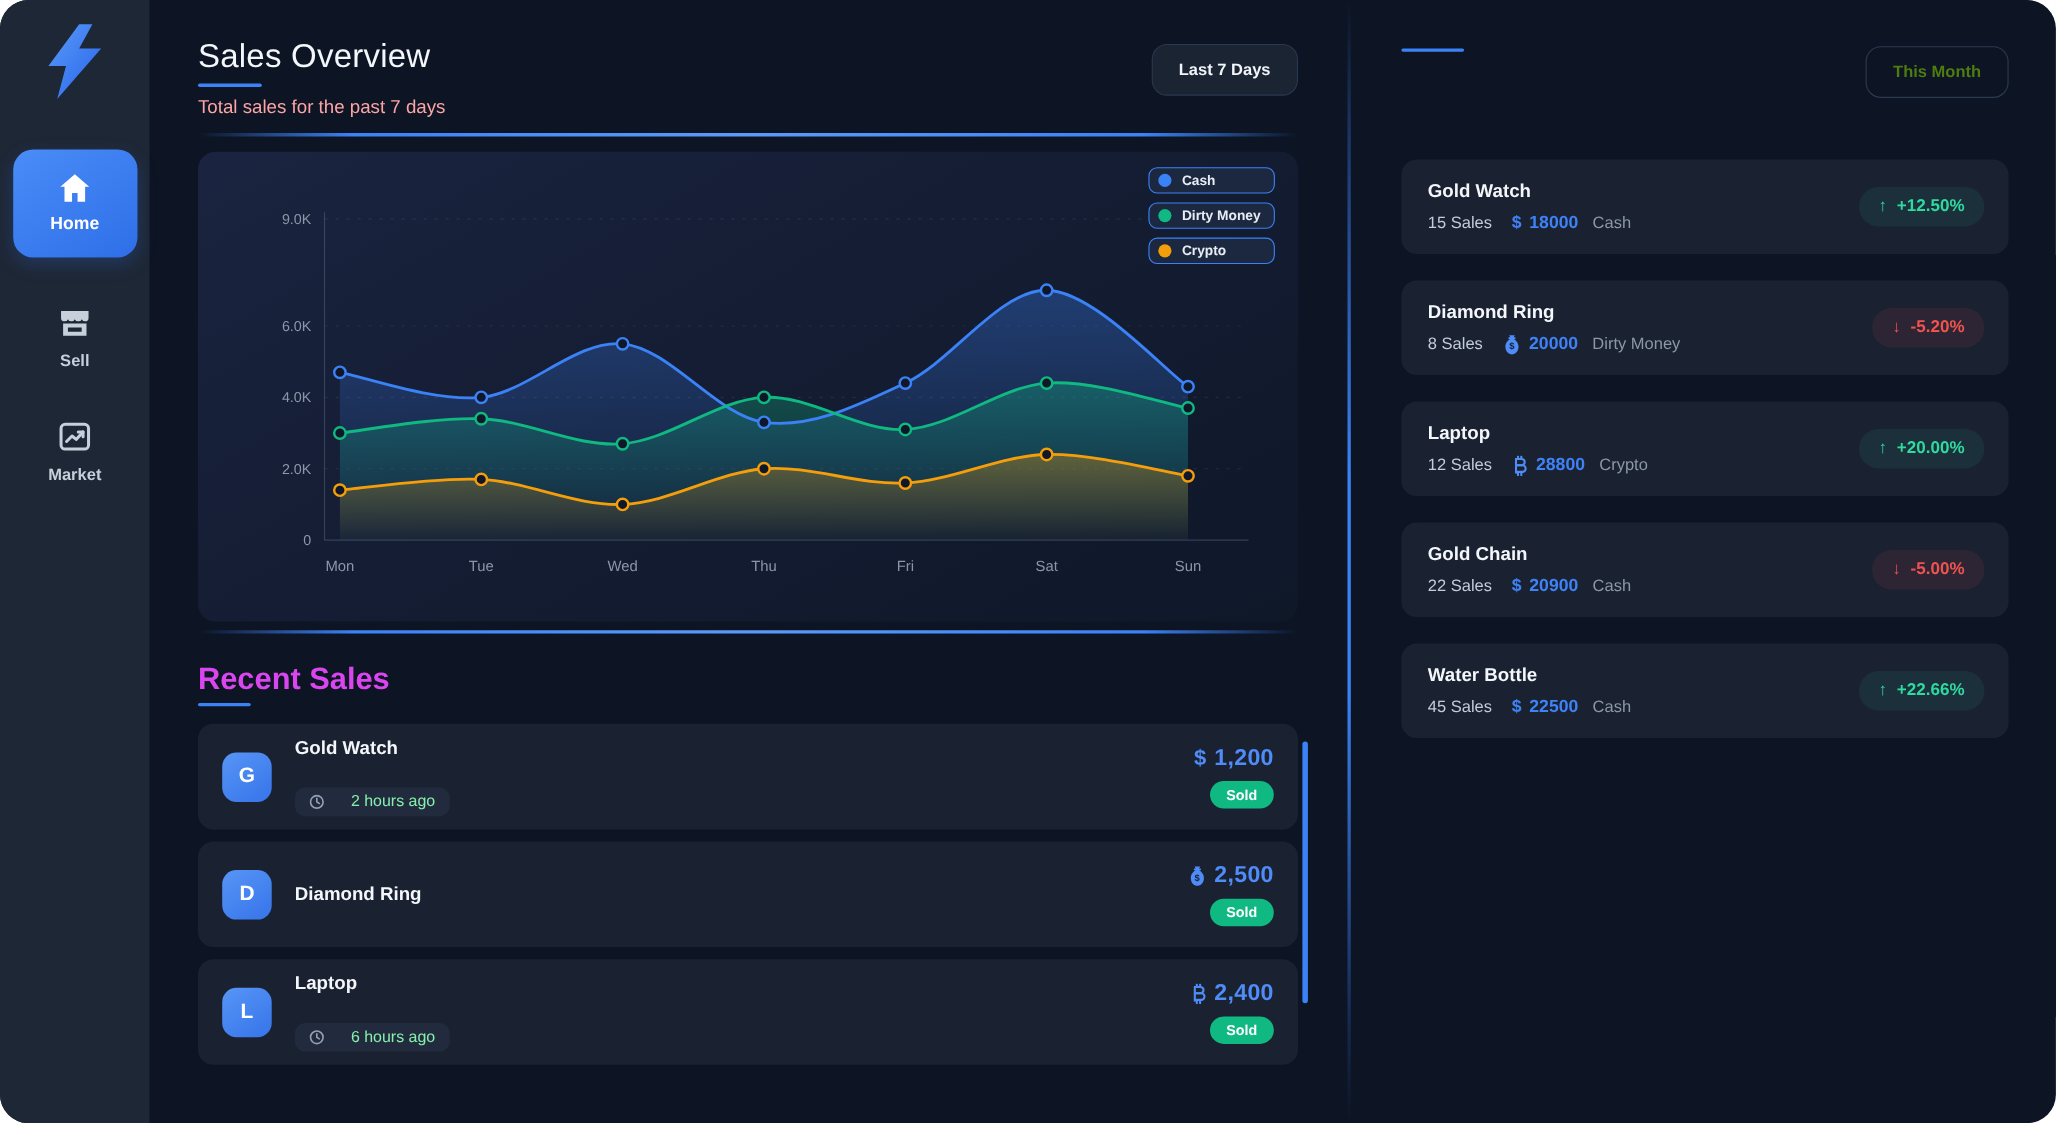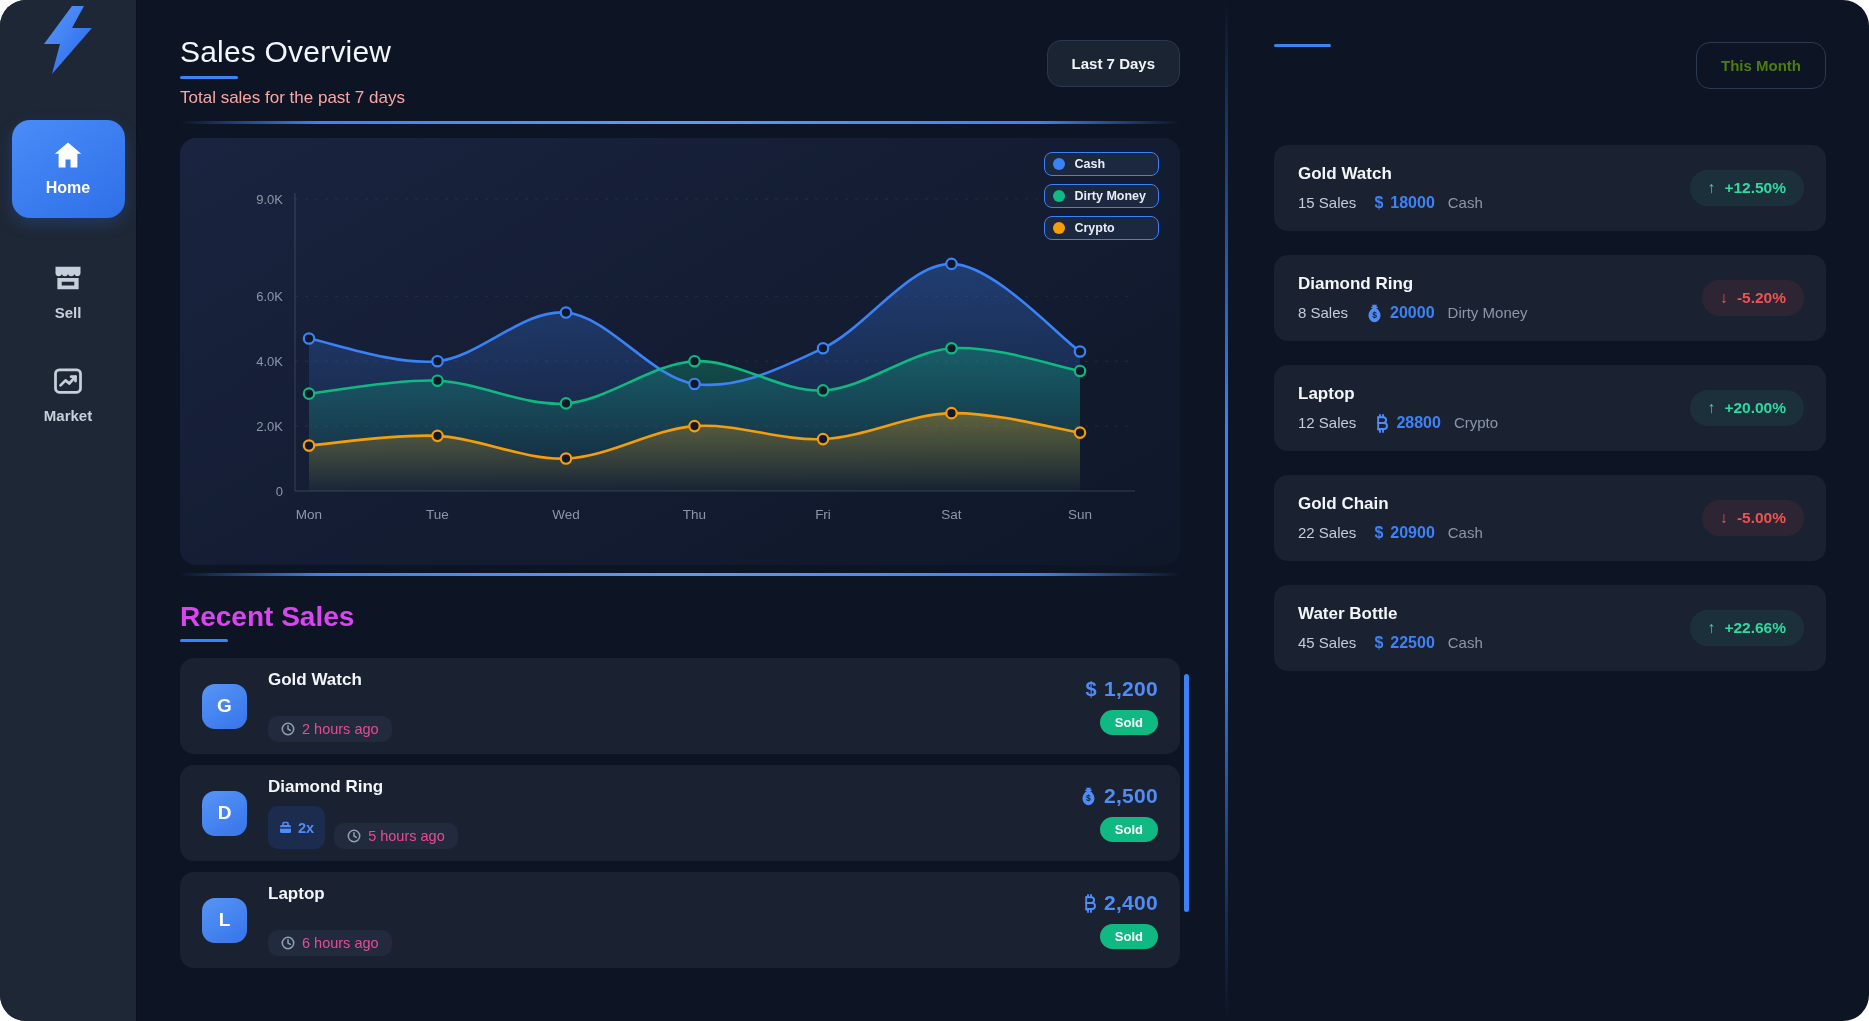--- a/index.html
+++ b/index.html
@@ -4,21 +4,21 @@
 <style>
   * { margin:0; padding:0; box-sizing:border-box; }
   html,body { background:#ffffff; font-family:"Liberation Sans","DejaVu Sans",sans-serif; }
   .page {
     width:1869px; height:1021px; border-radius:26px; overflow:hidden;
     background:#0d1424; display:flex; position:relative;
   }
   
   .sidebar {
     width:137px; flex:0 0 137px; background:#1e2735; border-right:1px solid #0a101d;
-    display:flex; flex-direction:column; align-items:center; 
+    display:flex; flex-direction:column; align-items:center; padding-top:16px;
   }
   .logo { width:60px; height:72px; margin-top:4px; }
   .nav-home {
     margin-top:44px; width:113px; height:98px; border-radius:18px;
     background:linear-gradient(145deg,#4a8cf7 0%,#2e6fe8 100%);
     display:flex; flex-direction:column; align-items:center; justify-content:center; gap:10px;
     cursor:pointer; box-shadow:0 6px 16px rgba(46,111,232,.25);
   }
   .nav-home .nav-label { color:#ffffff; font-weight:bold; font-size:16px; }
   .nav-item {
@@ -60,22 +60,22 @@
   }
   .avatar {
     width:45px; height:45px; border-radius:13px; background:linear-gradient(145deg,#5795f6,#3674ea);
     color:#fff; font-weight:bold; font-size:19px; display:flex; align-items:center; justify-content:center;
     margin-right:21px; flex:0 0 45px;
   }
   .sale-info { flex:1; display:flex; flex-direction:column; gap:9px; }
   .sale-name { color:#f3f6fa; font-weight:bold; font-size:17px; }
   .badge-row { display:flex; gap:9px; }
   .time-pill {
-    display:inline-flex; align-items:center; gap:7px; background:#212b3d; border-radius:10px;
-    padding:5px 13px; color:#ec4899; font-size:14.5px;margin-top:17px;
+    display:inline-flex; align-items:center; gap:24px; background:#212b3d; border-radius:10px;
+    padding:5px 13px; color:#86efac; font-size:14.5px;margin-top:17px;
   }
   .qty-pill {
     display:inline-flex; align-items:center; gap:6px; background:#1c2c4f; border-radius:10px;
     padding:5px 11px; color:#4f8cf7; font-size:14.5px; font-weight:bold;
   }
   .sale-right { display:flex; flex-direction:column; align-items:flex-end; gap:9px; }
   .amount-row { display:flex; align-items:center; gap:7px; color:#4f8cf7; font-weight:bold; font-size:21px; letter-spacing:.3px; }
   .amount-row .dollar-glyph { font-size:20px; font-weight:bold; }
   .sold-pill { background:#10b981; color:#fff; font-weight:bold; font-size:13px; border-radius:999px; padding:5px 15px; }
   .scroll-thumb { position:absolute; right:-9px; top:16px; width:5px; height:238px; border-radius:3px; background:#3b82f6; cursor:pointer; }
@@ -271,41 +271,20 @@
         <span class="icon cur"><span class="dollar-glyph">$</span></span>
         <span class="amt-text">1,200</span>
       </div>
       <span class="sold-pill">Sold</span>
     </div>
   </div>
         <div class="sale-card">
     <div class="avatar">D</div>
     <div class="sale-info">
       <div class="sale-name">Diamond Ring</div>
-      <div class="badge-row">
-        <span class="qty-pill">
-          <span class="icon">
-                  <svg width="13" height="13" viewBox="0 0 13 13">
-                    <rect x="1" y="4" width="11" height="8" rx="1.5" fill="#4f8cf7"></rect>
-                    <path d="M4 4 V2.5 A1 1 0 0 1 5 1.5 H8 A1 1 0 0 1 9 2.5 V4" fill="none" stroke="#4f8cf7" stroke-width="1.6"></path>
-                    <rect x="1" y="6.2" width="11" height="1.4" fill="#1c2c4f"></rect>
-                  </svg>
-                </span>
-          <span class="qty-text">2x</span>
-        </span>
-        <span class="time-pill">
-          <span class="icon">
-                  <svg width="14" height="14" viewBox="0 0 14 14">
-                    <circle cx="7" cy="7" r="5.7" fill="none" stroke="#93a0b4" stroke-width="1.5"></circle>
-                    <path d="M7 3.8 V7 L9.3 8.4" fill="none" stroke="#93a0b4" stroke-width="1.5" stroke-linecap="round"></path>
-                  </svg>
-                </span>
-          <span class="time-text">5 hours ago</span>
-        </span>
-      </div>
     </div>
     <div class="sale-right">
       <div class="amount-row">
         <span class="icon cur">
                 <svg width="17" height="19" viewBox="0 0 17 19">
                   <path d="M6 0.8 h5 l-1.4 2.9 c2.8 1.5 4.9 4.4 4.9 7.6 c0 4.1-3.1 6.9-6 6.9 s-6-2.8-6-6.9 c0-3.2 2.1-6.1 4.9-7.6 Z" fill="#4f8cf7"></path>
                   <rect x="5.2" y="2.6" width="6.6" height="1.5" rx="0.7" fill="#4f8cf7"></rect>
                   <text x="8.5" y="13.6" text-anchor="middle" font-size="8.5" font-weight="bold" fill="#16202f" font-family="Liberation Sans, DejaVu Sans, sans-serif">$</text>
                 </svg>
               </span>

